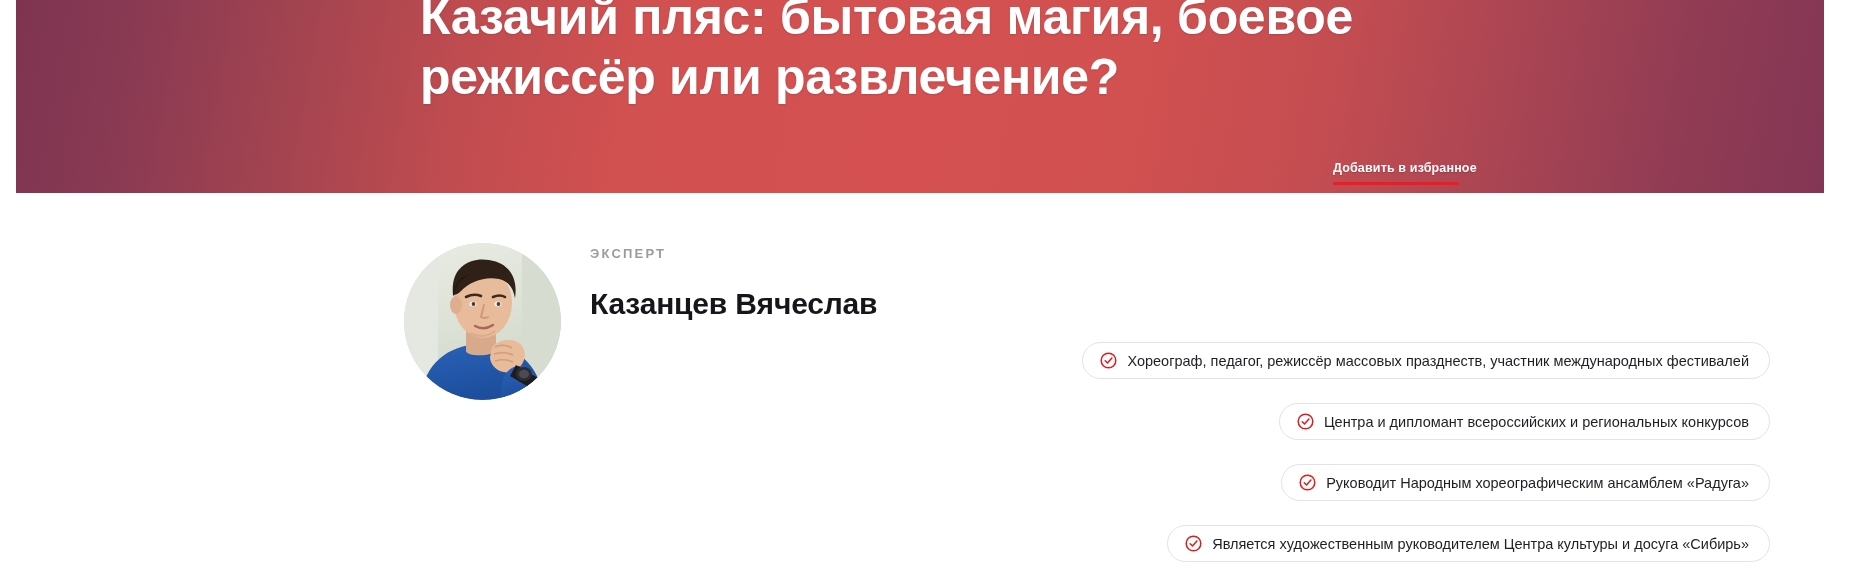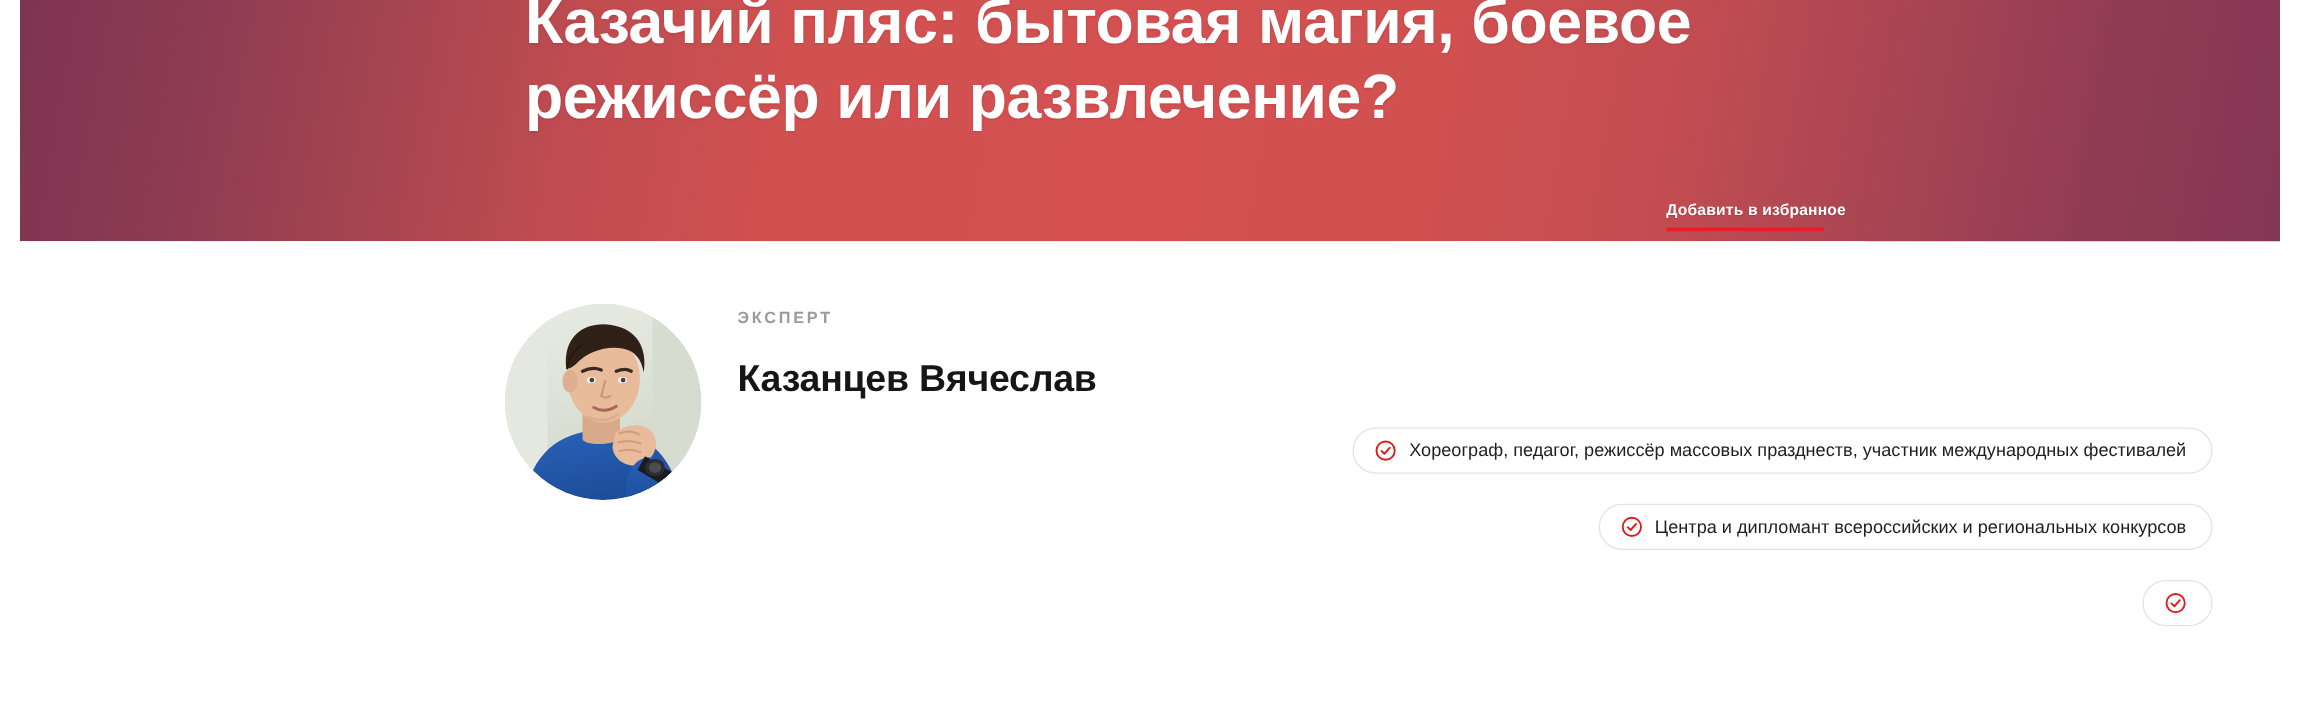--- a/index.html
+++ b/index.html
@@ -271,27 +271,37 @@
         <div class="chip">
           <span class="chip-icon">
             <svg viewBox="0 0 17 17" xmlns="http://www.w3.org/2000/svg" aria-hidden="true">
               <circle cx="8.5" cy="8.5" r="7.3" fill="none" stroke="#e21a1a" stroke-width="1.5"></circle>
               <path d="M5.2 8.7 L7.5 11 L11.9 6.1" fill="none" stroke="#e21a1a" stroke-width="1.5" stroke-linecap="round" stroke-linejoin="round"></path>
             </svg>
           </span>
           <span class="chip-text">Центра и дипломант всероссийских и региональных конкурсов</span>
         </div>
 
-
         <div class="chip">
           <span class="chip-icon">
             <svg viewBox="0 0 17 17" xmlns="http://www.w3.org/2000/svg" aria-hidden="true">
               <circle cx="8.5" cy="8.5" r="7.3" fill="none" stroke="#e21a1a" stroke-width="1.5"></circle>
               <path d="M5.2 8.7 L7.5 11 L11.9 6.1" fill="none" stroke="#e21a1a" stroke-width="1.5" stroke-linecap="round" stroke-linejoin="round"></path>
             </svg>
           </span>
+          <span class="chip-text">Руководит Народным хореографическим ансамблем «Радуга»</span>
+        </div>
+
+        <div class="chip">
+          <span class="chip-icon">
+            <svg viewBox="0 0 17 17" xmlns="http://www.w3.org/2000/svg" aria-hidden="true">
+              <circle cx="8.5" cy="8.5" r="7.3" fill="none" stroke="#e21a1a" stroke-width="1.5"></circle>
+              <path d="M5.2 8.7 L7.5 11 L11.9 6.1" fill="none" stroke="#e21a1a" stroke-width="1.5" stroke-linecap="round" stroke-linejoin="round"></path>
+            </svg>
+          </span>
+          <span class="chip-text">Является художественным руководителем Центра культуры и досуга «Сибирь»</span>
         </div>
 
       </div>
     </div>
   </section>
 
 </div>
 
 </body></html>

